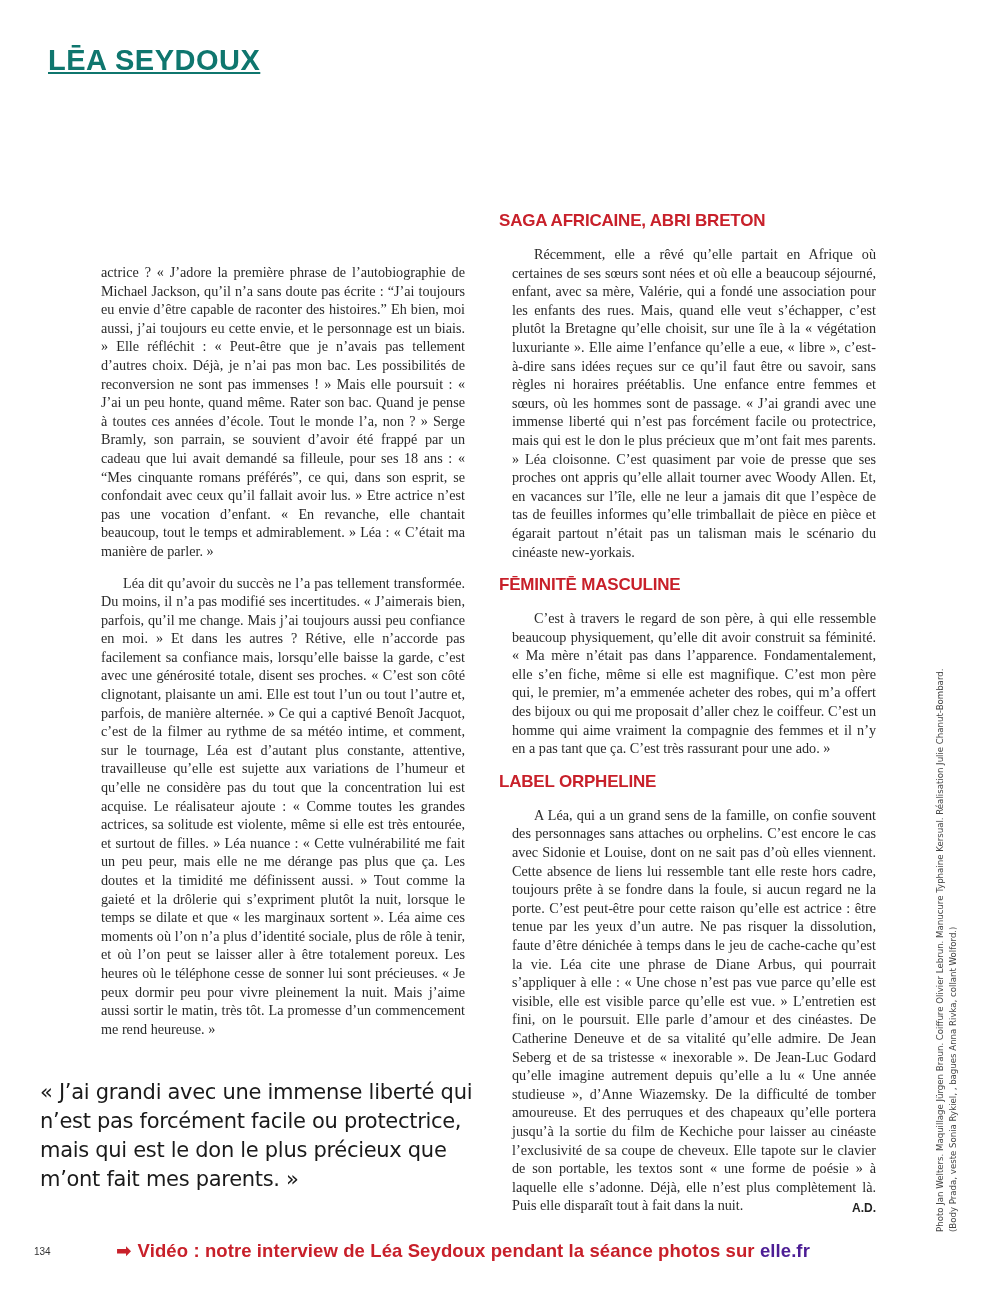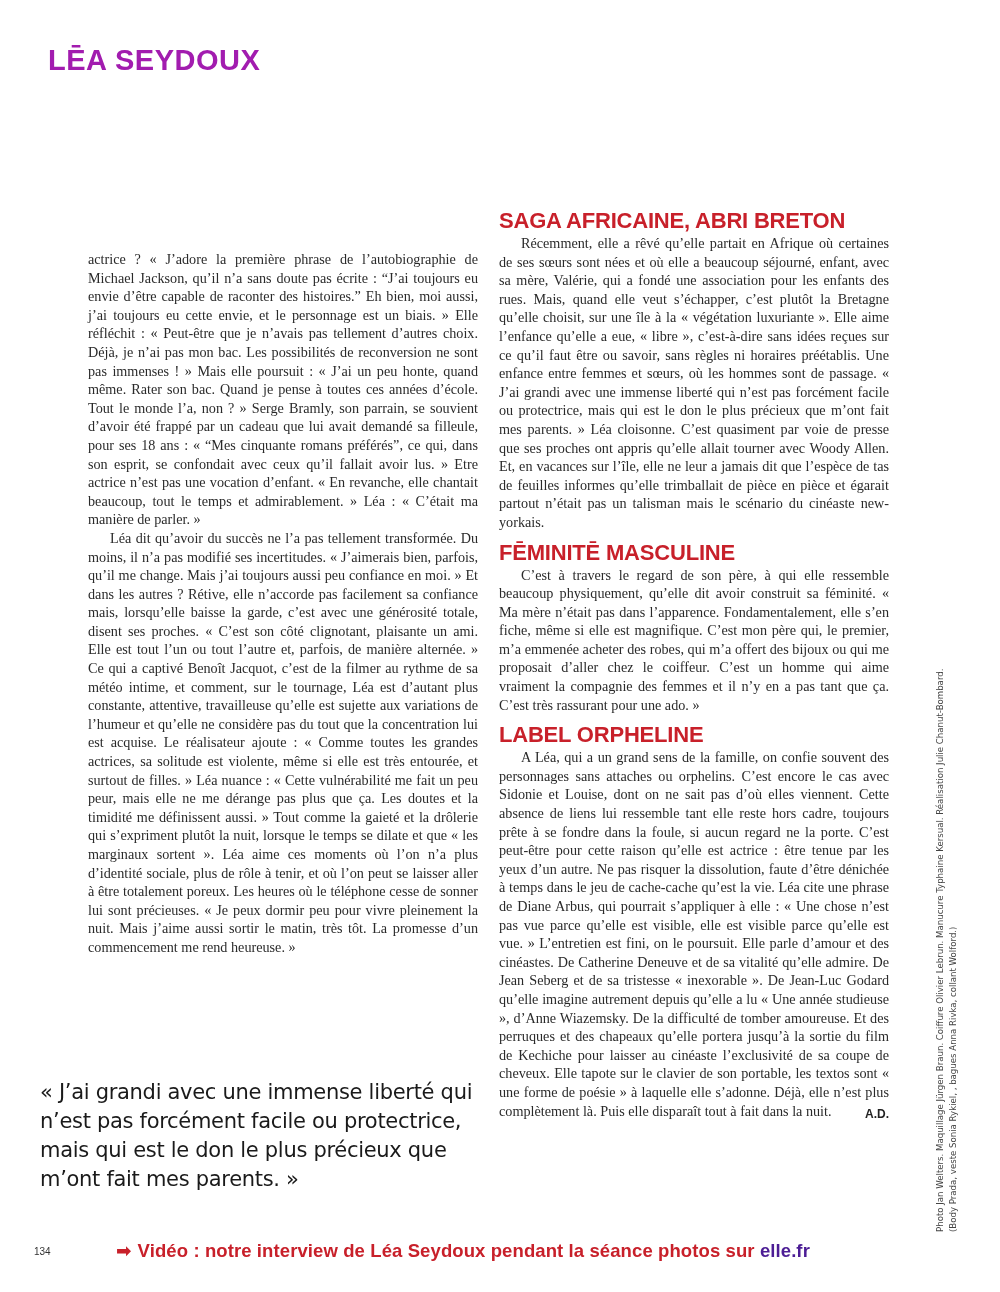--- a/index.html
+++ b/index.html
@@ -5,34 +5,34 @@
     html, body { margin: 0; padding: 0; background: #ffffff; }
     body {
       width: 1000px; height: 1292px; position: relative; overflow: hidden;
       font-family: "Liberation Serif", "DejaVu Serif", serif;
       color: #2a2a2a;
     }
     .page-header {
       position: absolute; left: 48px; top: 44px;
       font-family: "Liberation Sans", "DejaVu Sans", sans-serif;
       font-weight: bold; font-size: 29px; letter-spacing: 0.5px;
-      color: #a21caf; margin: 0;
+      color: #0f766e; margin: 0; text-decoration: underline;
     }
     .col {
       position: absolute; width: 390px;
       font-size: 14.2px; line-height: 18.6px; text-align: justify;
       hyphens: auto;
     }
     .col-left { left: 88px; top: 250px; }
     .col-right { left: 499px; top: 210px; }
-    .col p { margin: 0; }
+    .col p { margin: 13px; }
     .col p.indent { text-indent: 22px; }
     .section-title {
       font-family: "Liberation Sans", "DejaVu Sans", sans-serif;
-      font-weight: bold; font-size: 22px; line-height: 22px;
+      font-weight: bold; font-size: 17px; line-height: 22px;
       color: #c8202a; margin: 10px 0 2px 0; letter-spacing: -0.2px;
     }
     .col-right .section-title:first-child { margin-top: 0; }
     .signature {
       float: right; font-family: "Liberation Sans", "DejaVu Sans", sans-serif;
       font-weight: bold; font-size: 12px; margin-top: 3px; color: #222;
     }
     .pull-quote {
       position: absolute; left: 40px; top: 1078px; width: 437px;
       font-family: "DejaVu Sans", "Liberation Sans", sans-serif;

